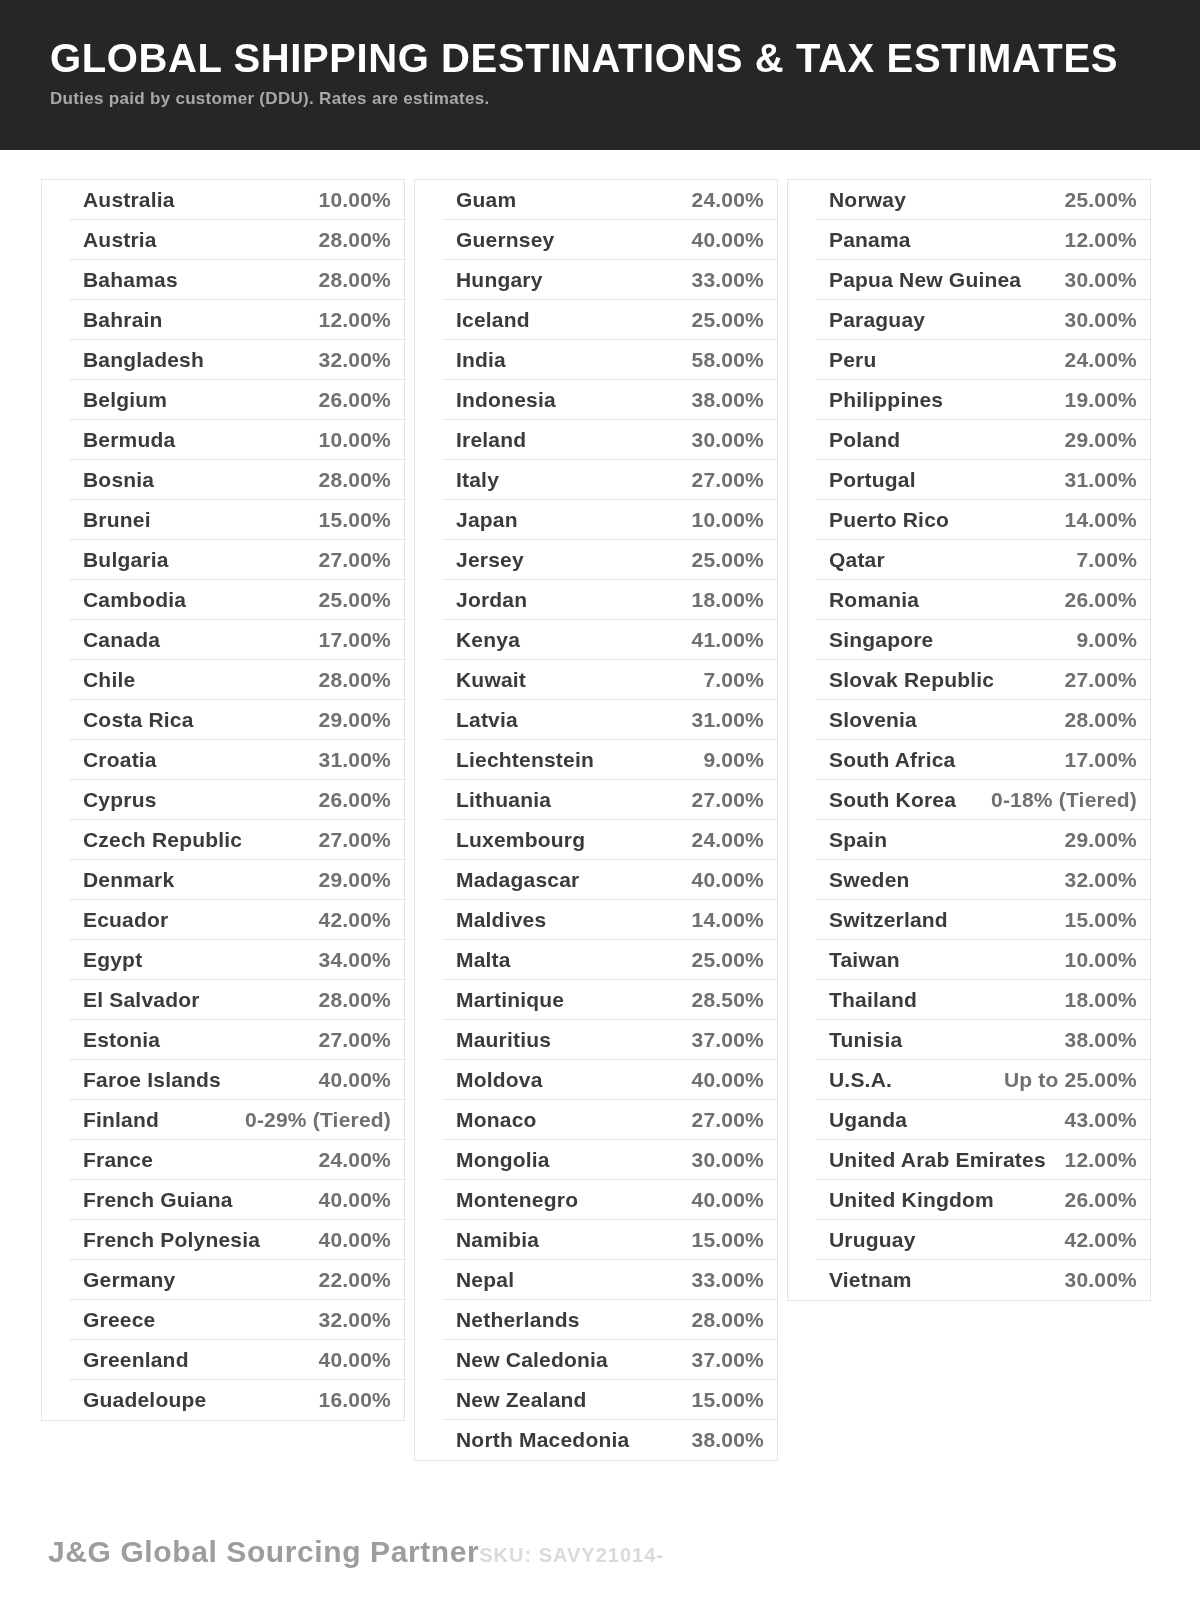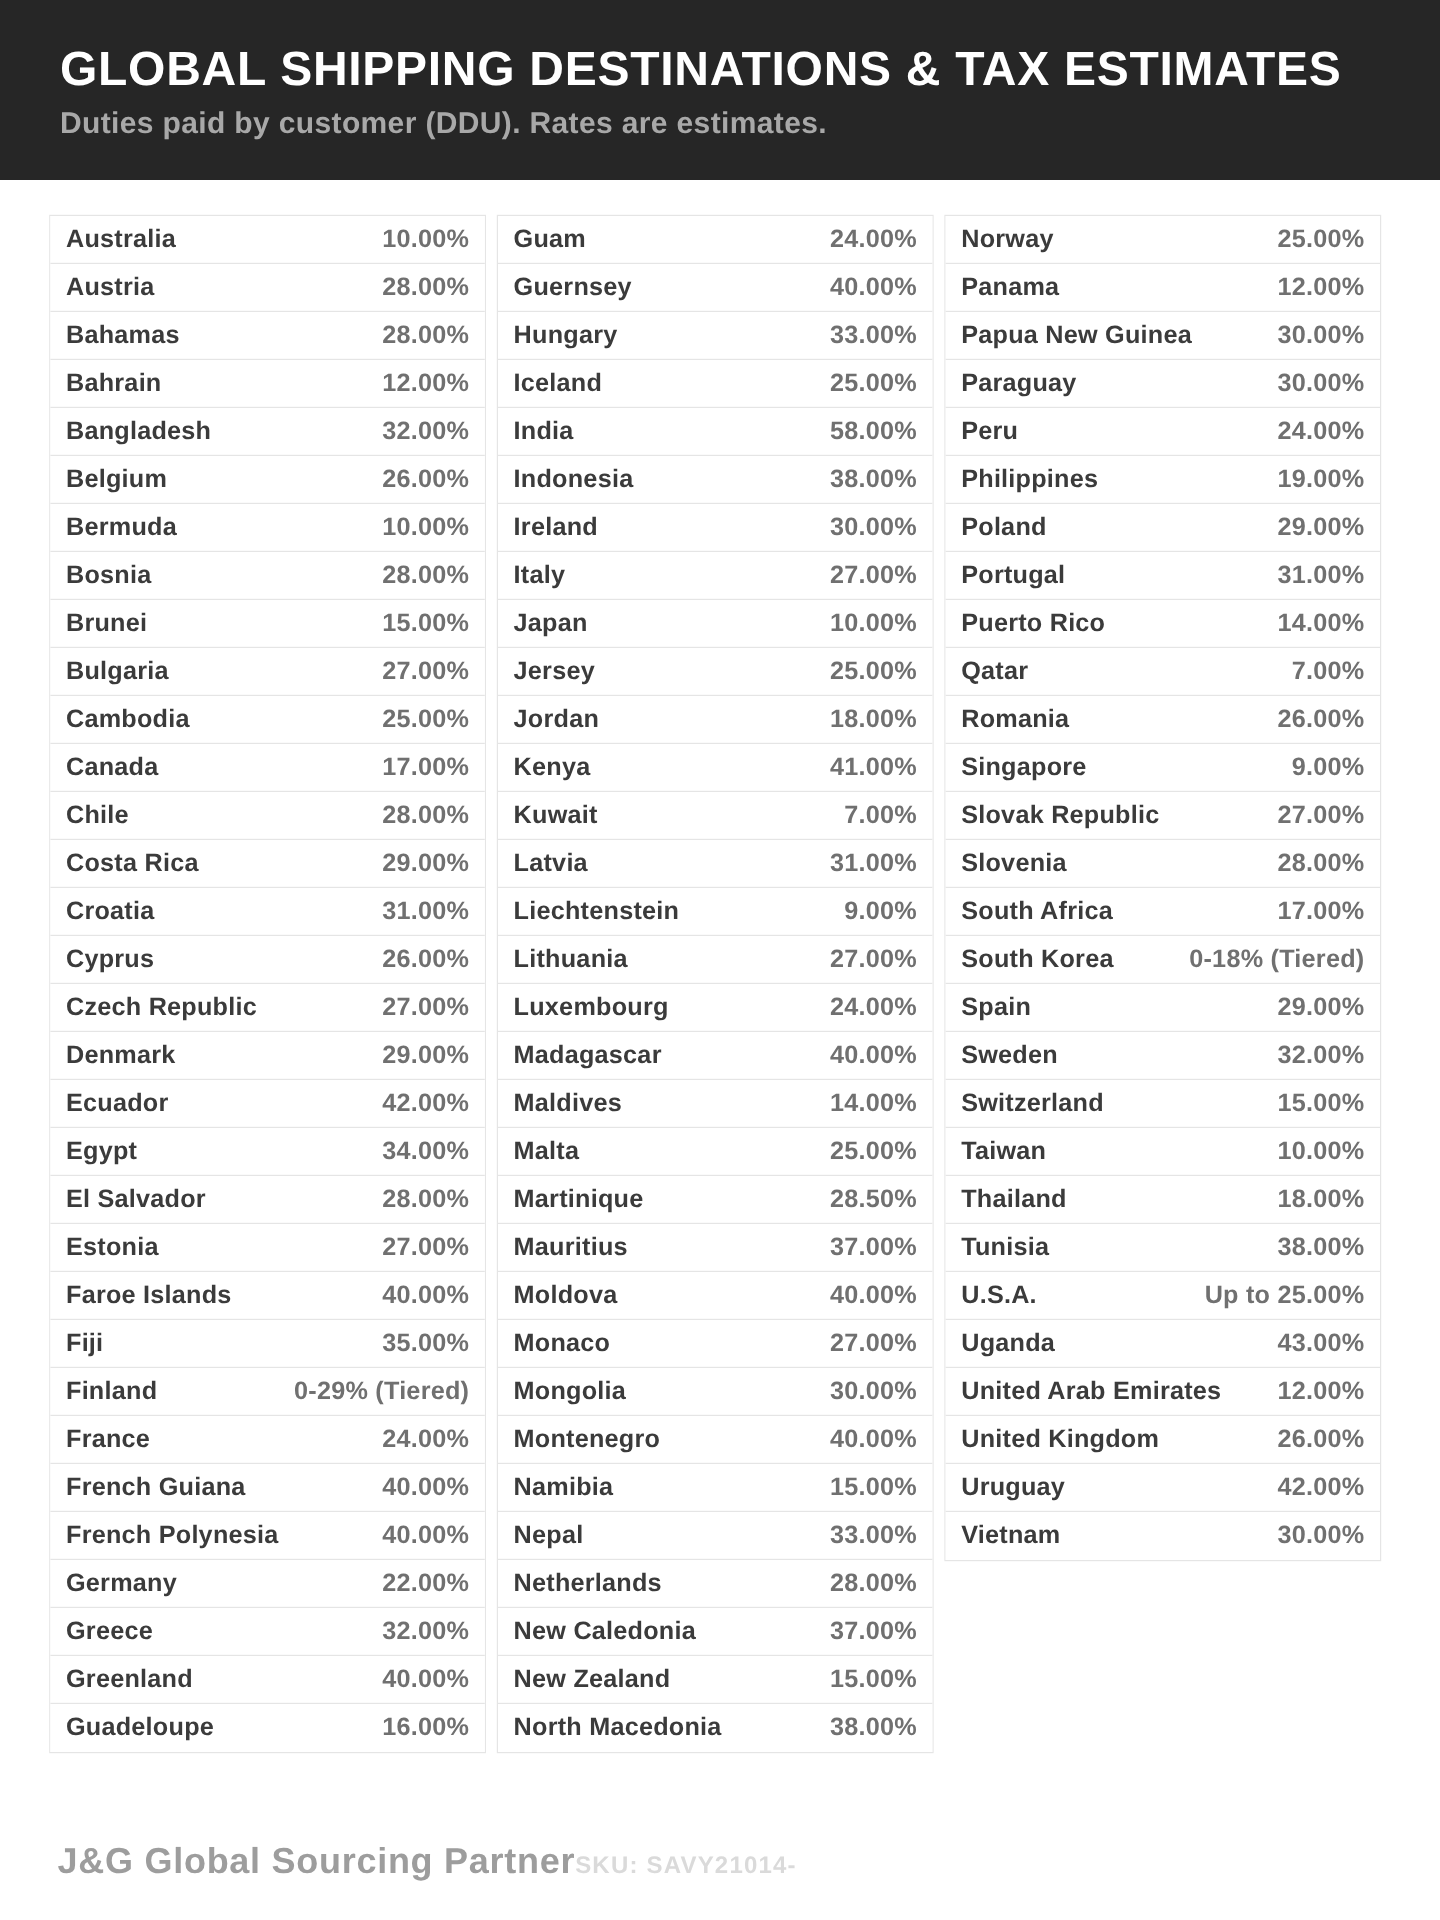--- a/index.html
+++ b/index.html
@@ -22,37 +22,38 @@
     color:#ffffff;
     font-size:40px;
     font-weight:bold;
     letter-spacing:0.6px;
     line-height:1.1;
     white-space:nowrap;
   }
   .banner p{
     margin:9px 0 0 0;
     color:#a8a8a8;
-    font-size:25px;
+    font-size:17px;
     font-weight:bold;
     letter-spacing:0.3px;
   }
   
   .tables{
     display:flex;
     gap:9px;
     margin:29px 50px 0 41px;
     align-items:flex-start;
   }
   .col{
     box-sizing:border-box;
     width:364px;
     flex:0 0 364px;
     border:1px solid #e5e5e5;
     background:#ffffff;
+    padding-left:28px;
   }
   .row{
     box-sizing:border-box;
     height:40px;
     display:flex;
     align-items:center;
     justify-content:space-between;
     padding:0 13px;
     border-bottom:1px solid #e5e5e5;
     background:#ffffff;
@@ -190,24 +191,20 @@
         </div>
         <div class="row">
           <span class="country">Estonia</span>
           <span class="rate">27.00%</span>
         </div>
         <div class="row">
           <span class="country">Faroe Islands</span>
           <span class="rate">40.00%</span>
         </div>
         <div class="row">
-          <span class="country">Fiji</span>
-          <span class="rate">35.00%</span>
-        </div>
-        <div class="row">
           <span class="country">Finland</span>
           <span class="rate">0-29% (Tiered)</span>
         </div>
         <div class="row">
           <span class="country">France</span>
           <span class="rate">24.00%</span>
         </div>
         <div class="row">
           <span class="country">French Guiana</span>
           <span class="rate">40.00%</span>

